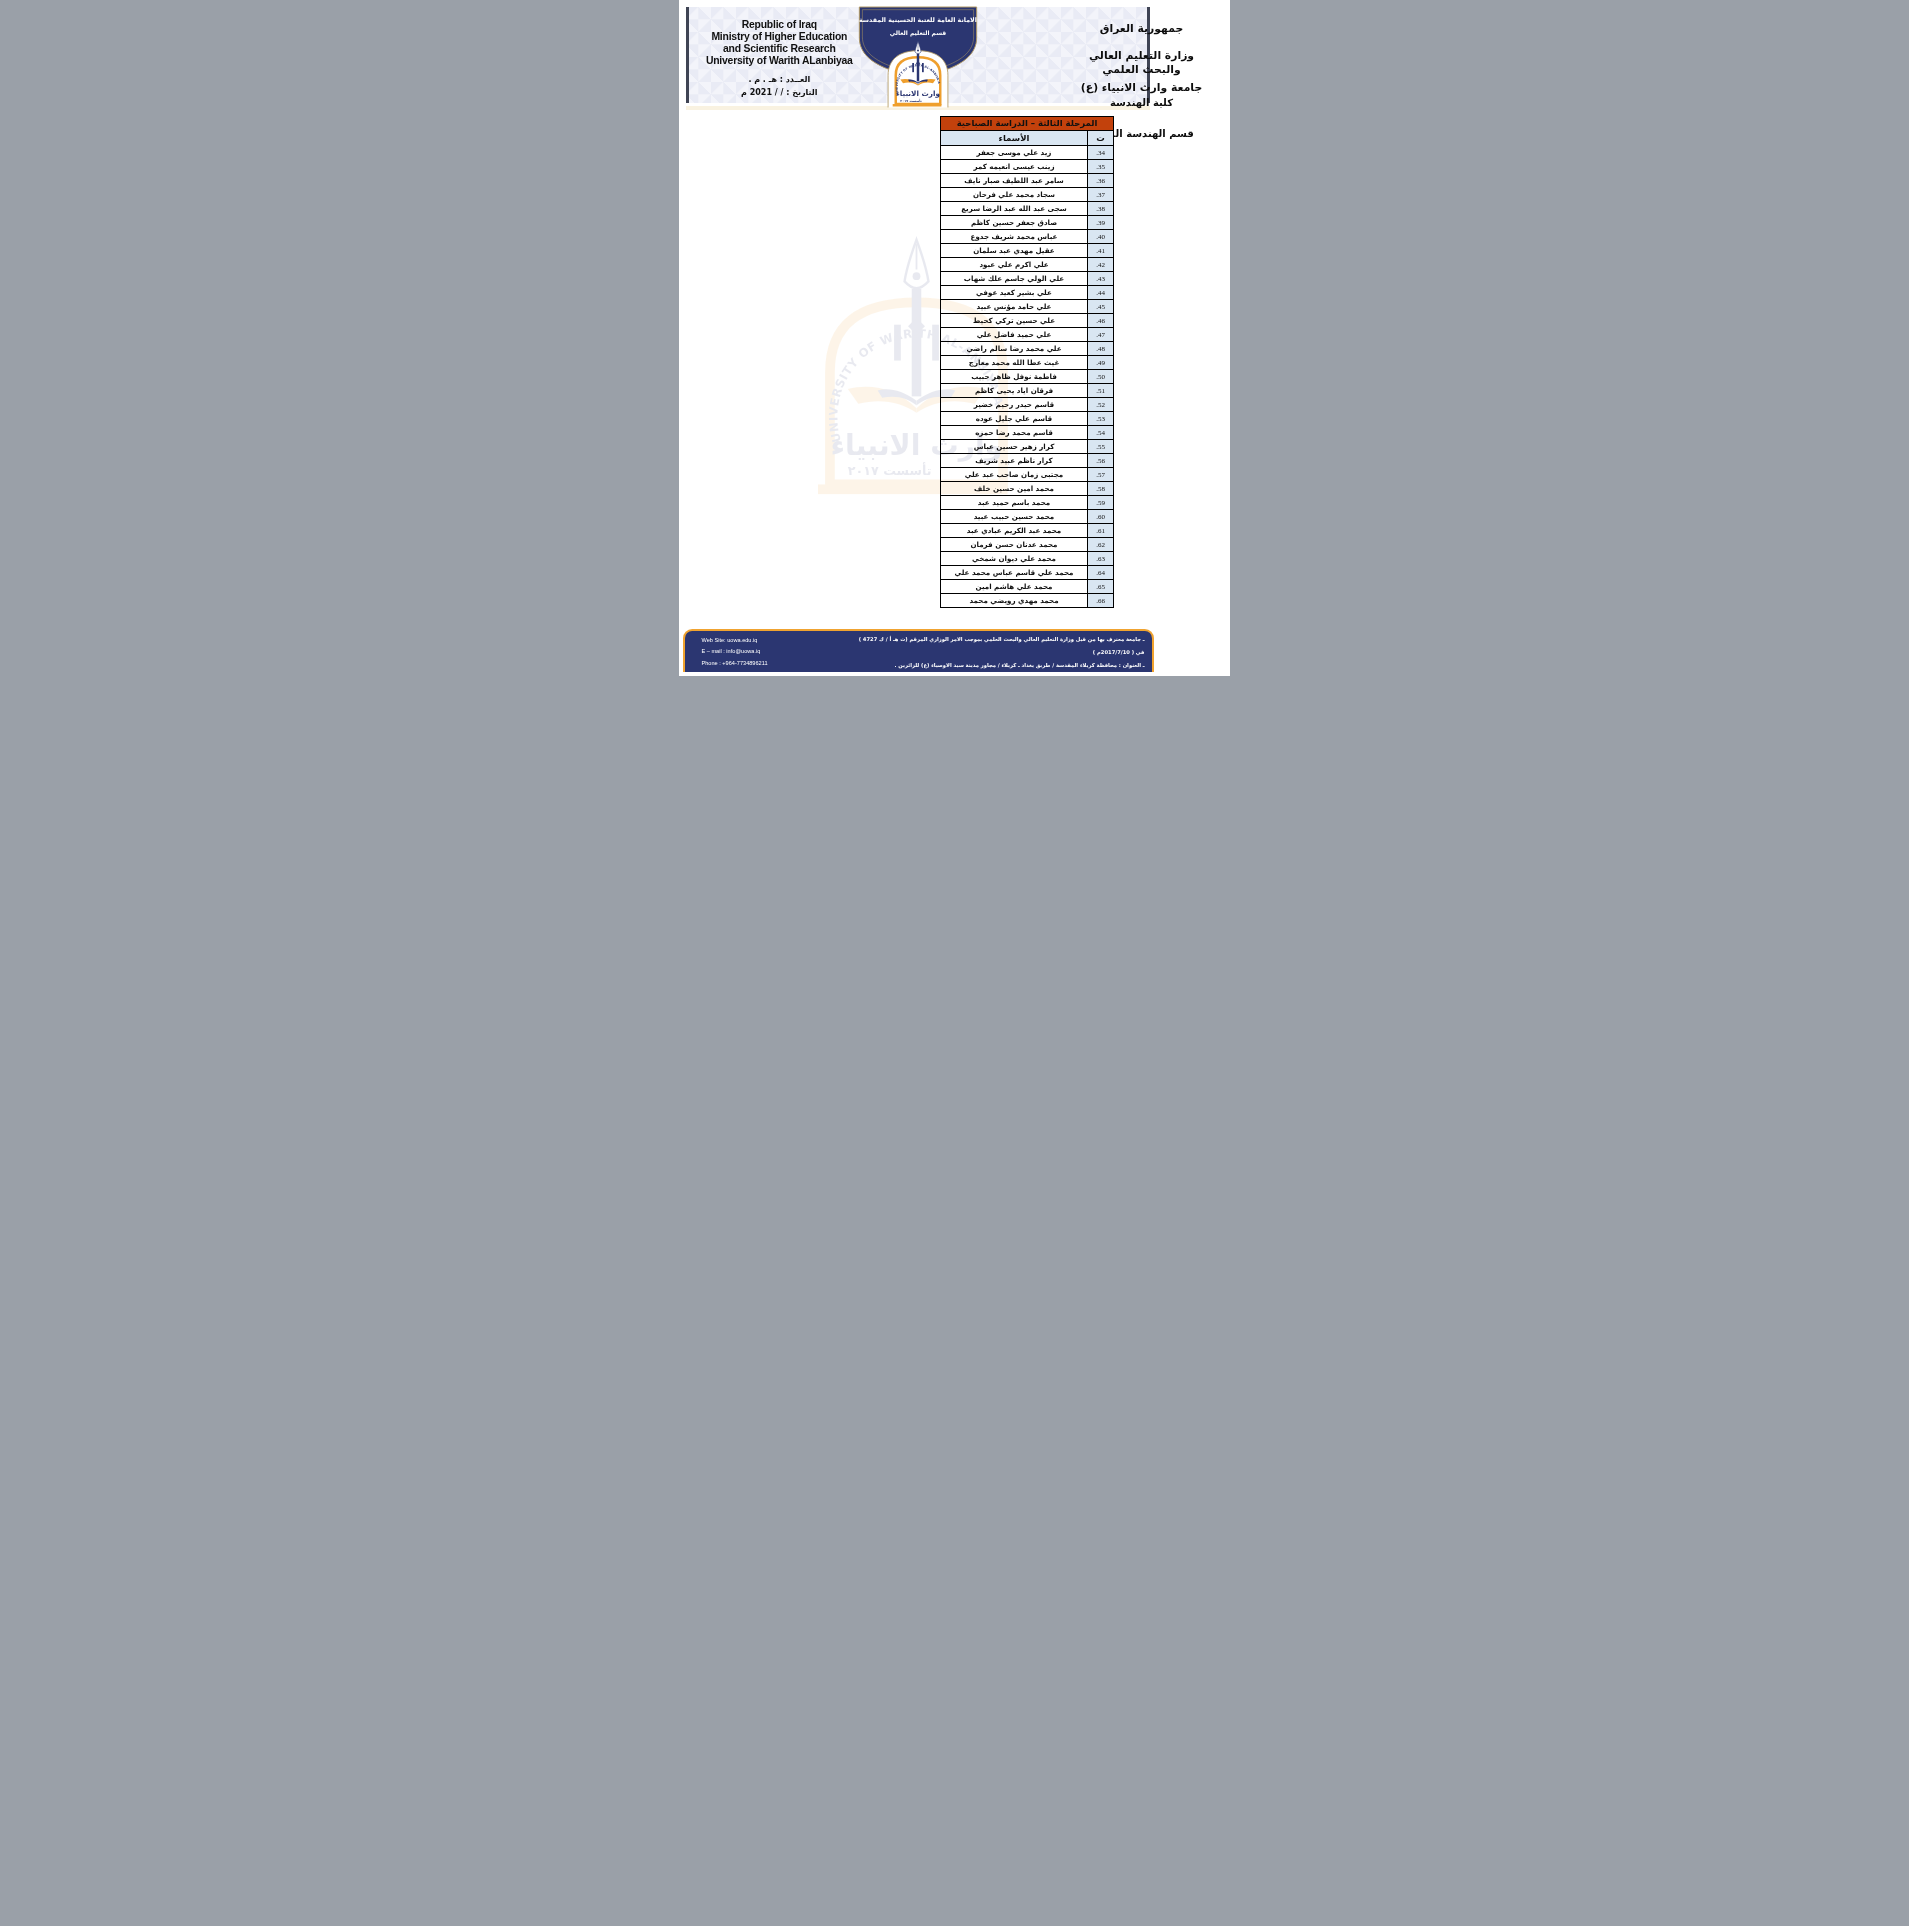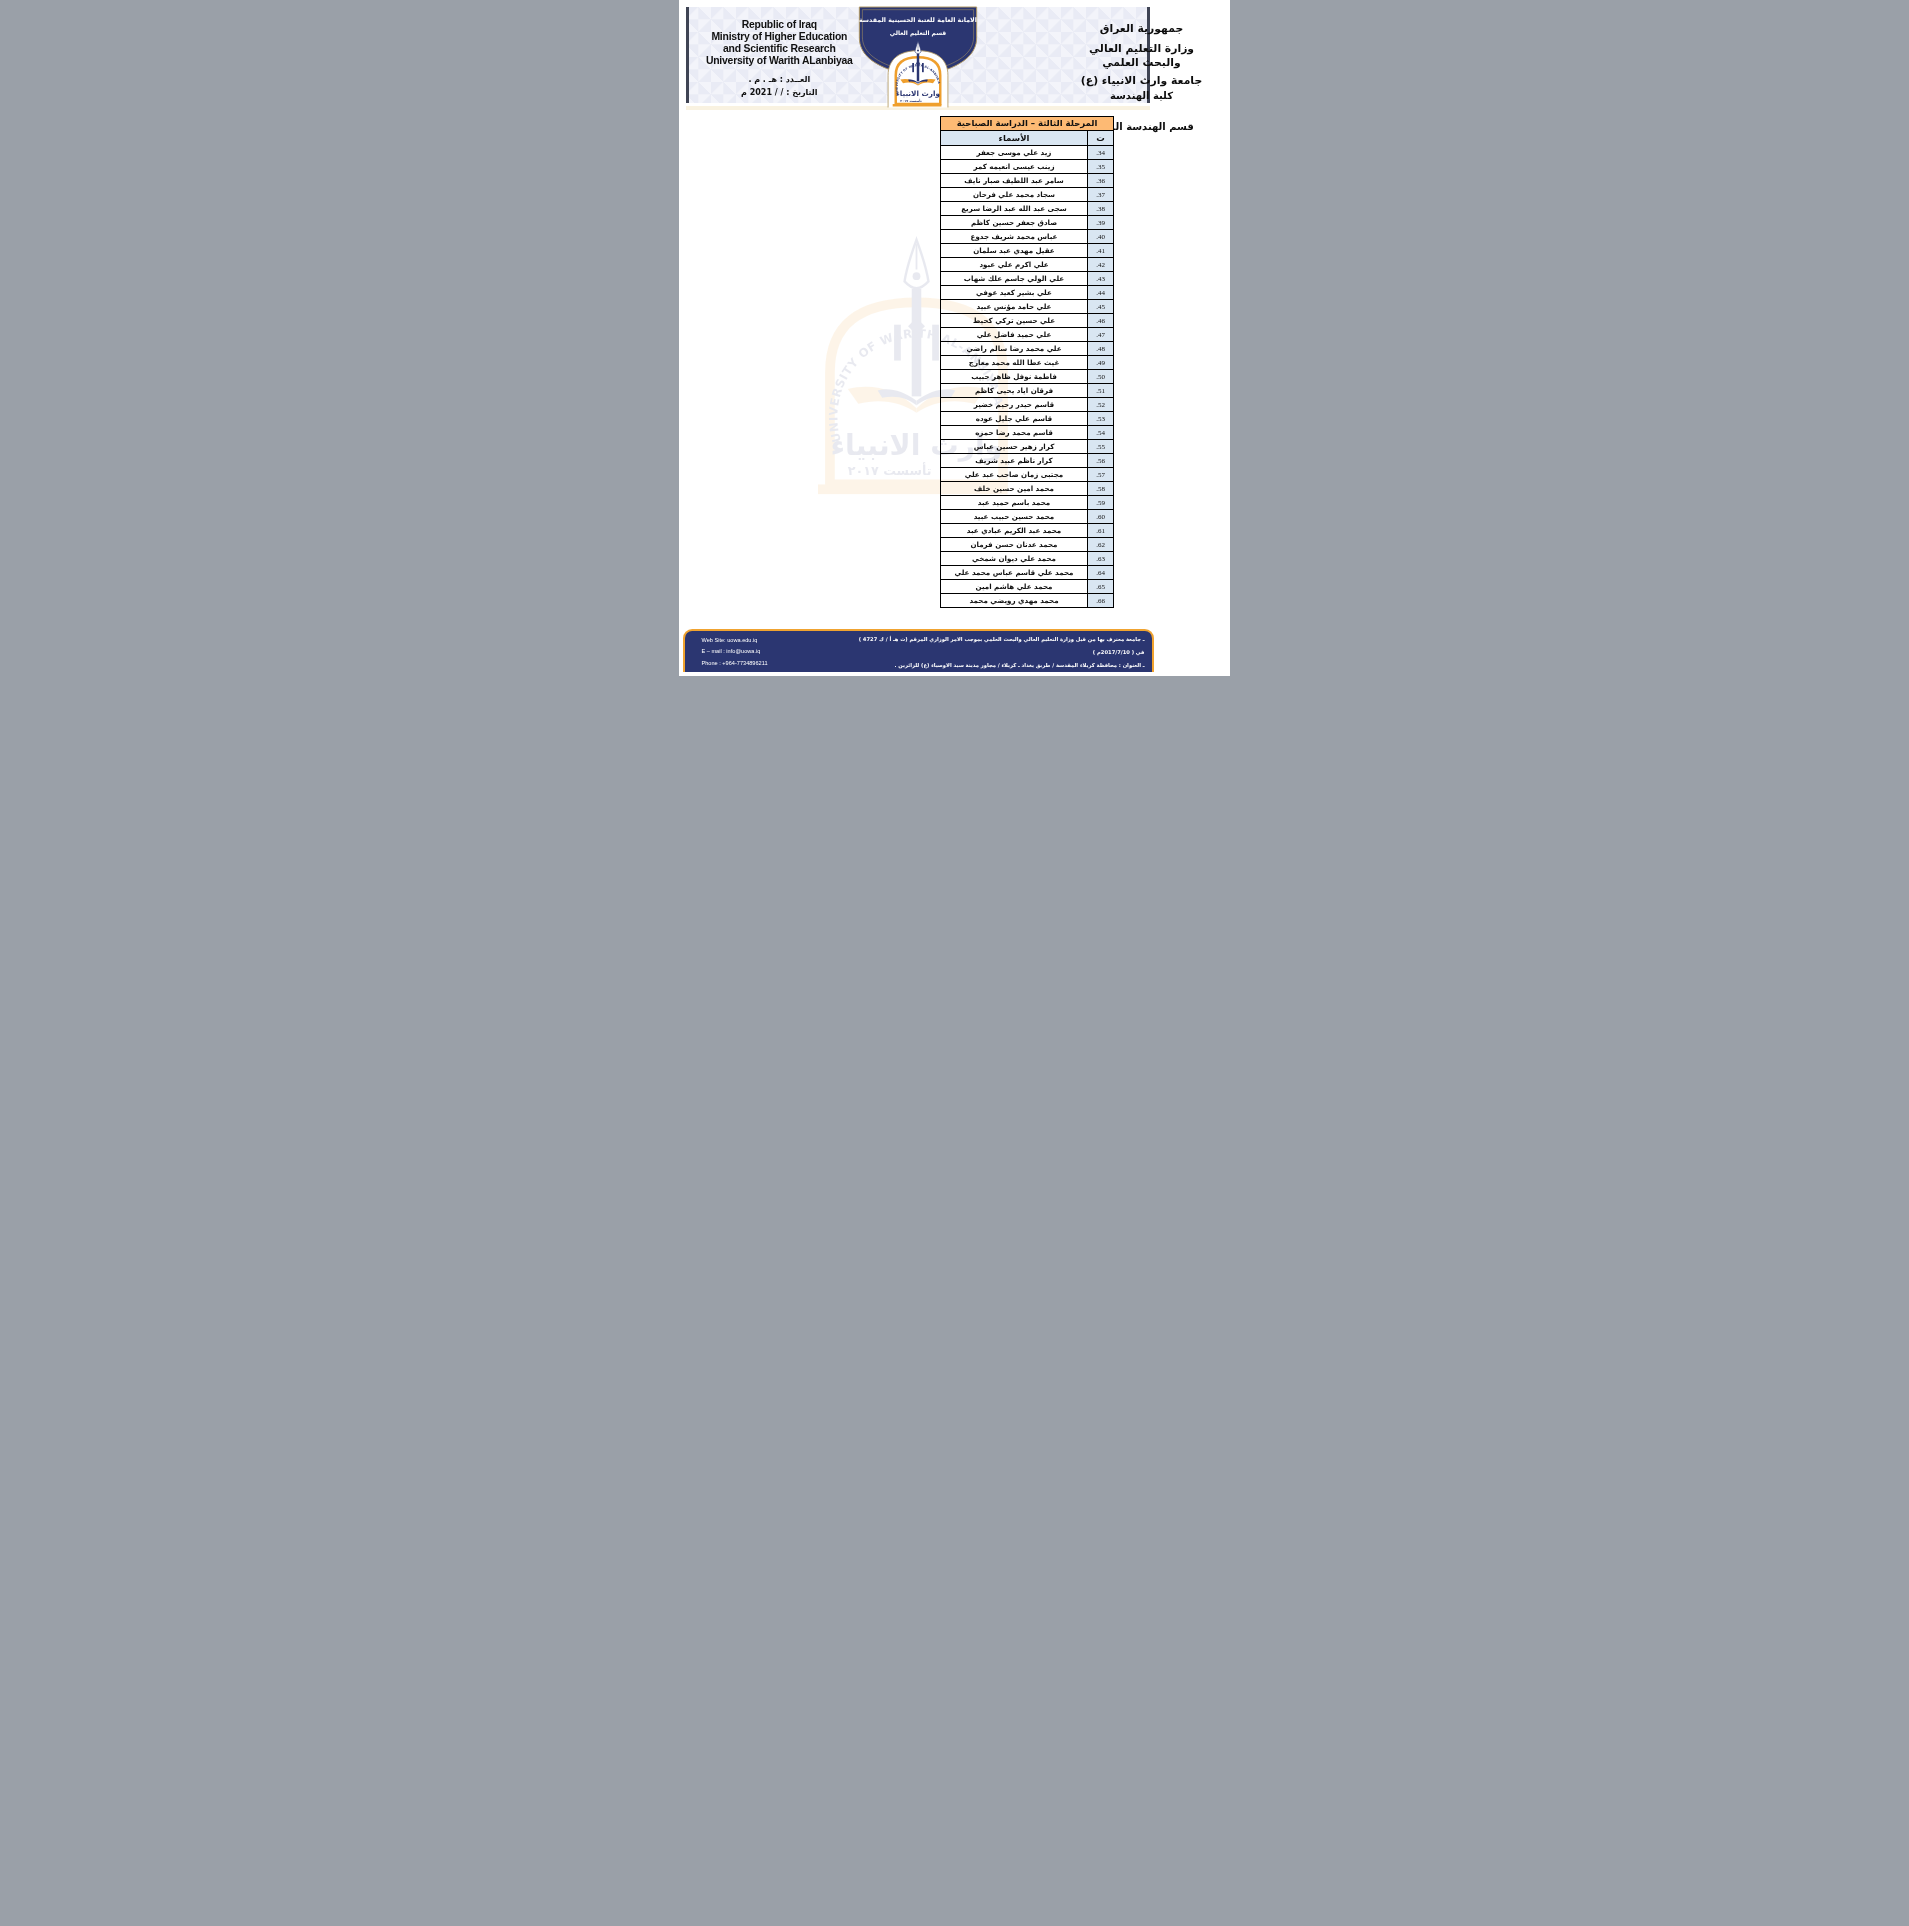--- a/index.html
+++ b/index.html
@@ -20,30 +20,30 @@
   .side-bar.left{left:0}.side-bar.right{right:0}
   .cream-strip{position:absolute;left:7px;top:106px;width:464px;height:3.5px;background:#f7efda;opacity:.8;}
   .english-block{position:absolute;left:17.3px;top:19px;width:166px;text-align:center;}
   .english-block .ln{font-family:"Liberation Sans",sans-serif;font-size:10.4px;line-height:12px;font-weight:600;letter-spacing:-0.2px;}
   .issue-line{position:absolute;left:17.3px;top:75px;width:166px;direction:rtl;text-align:center;font-size:8px;font-weight:bold;}
   .date-line{position:absolute;left:17.3px;top:88px;width:166px;direction:rtl;text-align:center;font-size:8px;font-weight:bold;}
   .arabic-block{position:absolute;right:19px;top:21.6px;width:139px;direction:rtl;text-align:center;font-weight:bold;color:#0d0d0d;}
   .arabic-block .ar-ln{line-height:14px;}
   .ar-size-lg{font-size:10.8px;}
   .ar-size-md{font-size:10px;text-align:center;}
-  .mt1{margin-top:6px}.mt2{margin-top:4.2px}.mt3{margin-top:1.2px}.mt4{margin-top:17px}
+  .mt1{margin-top:13px}.mt2{margin-top:4.2px}.mt3{margin-top:1.2px}.mt4{margin-top:17px}
   .emblem{position:absolute;left:179px;top:6.5px;width:120px;height:102px;overflow:visible;}
   .watermark{position:absolute;left:133px;top:235px;width:209px;height:266px;opacity:.10;overflow:visible;}
   
   .roster{
     position:absolute;left:261px;top:116px;width:173px;
     border-collapse:collapse;table-layout:fixed;
   }
   .roster th,.roster td{border:0.8px solid #000;padding:0;overflow:hidden;}
-  .roster .title-cell{height:12.7px;background:#fdba74;font-size:8.5px;font-weight:bold;text-align:center;}
+  .roster .title-cell{height:12.7px;background:#c2410c;font-size:8.5px;font-weight:bold;text-align:center;}
   .roster .col-head{height:14.6px;background:#d9e6f2;font-size:8.5px;font-weight:bold;text-align:center;}
   .roster td.cell-index{
     height:13px;background:#d9e6f2;font-size:7px;font-weight:normal;
     font-family:"Liberation Serif",serif;direction:rtl;text-align:center;
   }
   .roster td.cell-name{background:transparent;font-size:7.1px;font-weight:bold;text-align:center;direction:rtl;}
   
   .footer{
     position:absolute;left:3.5px;top:629px;width:471px;height:43px;
     background:#2b3671;border:2.7px solid #f0a330;border-bottom:none;

